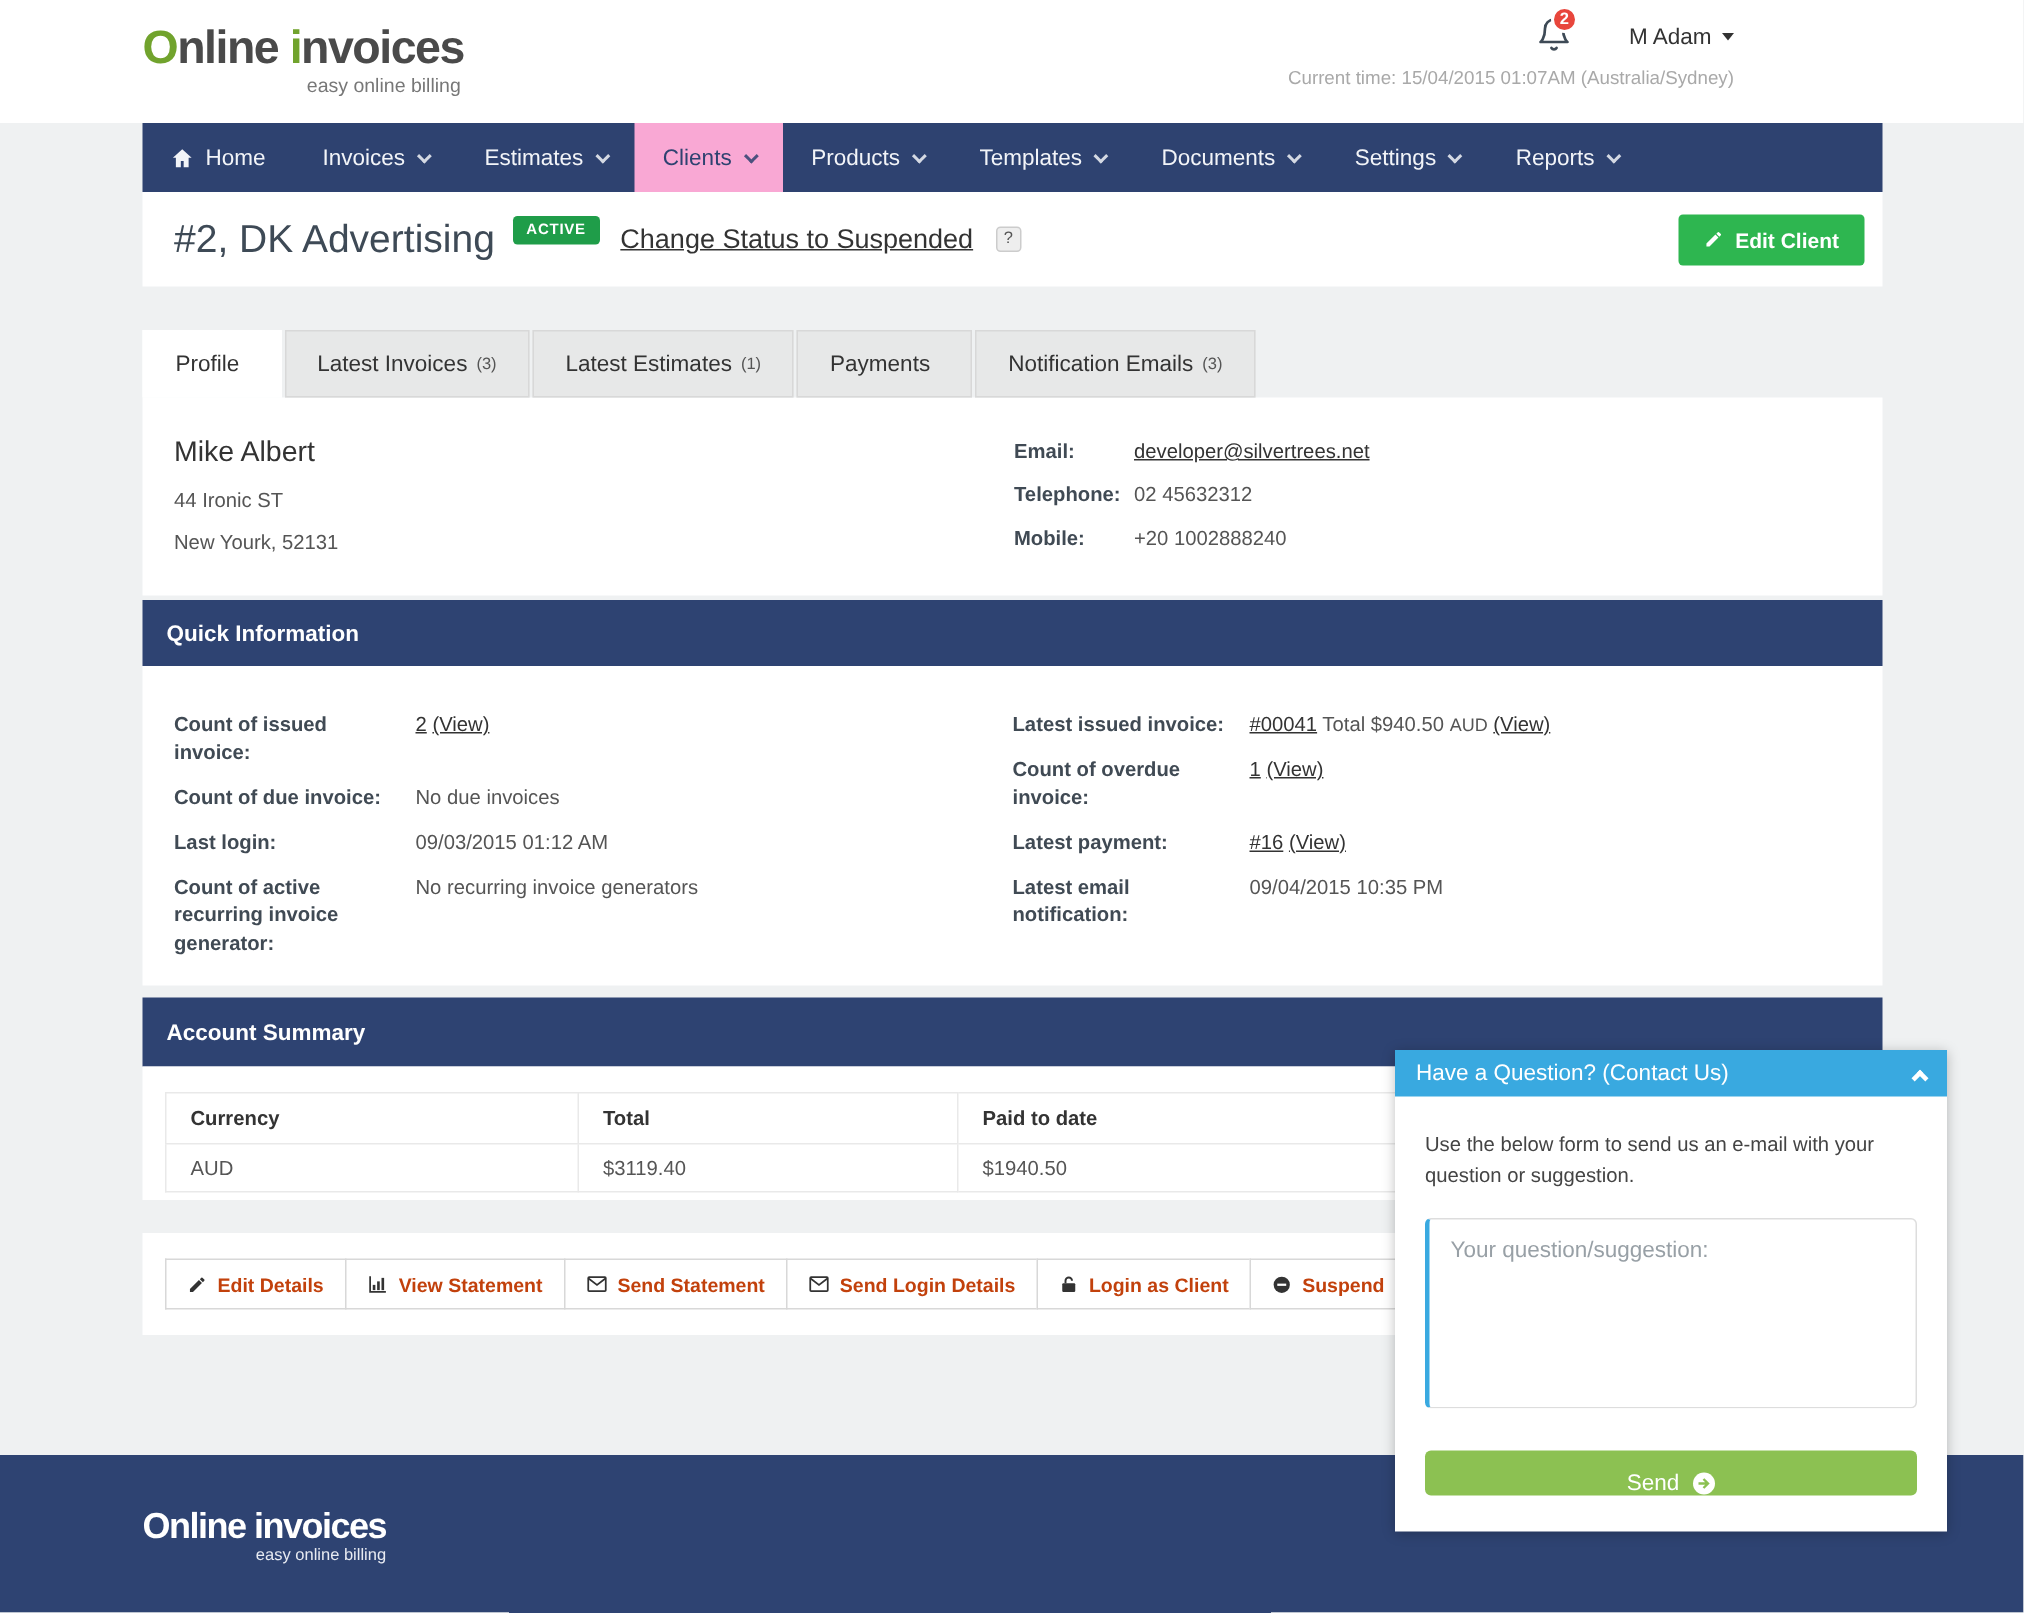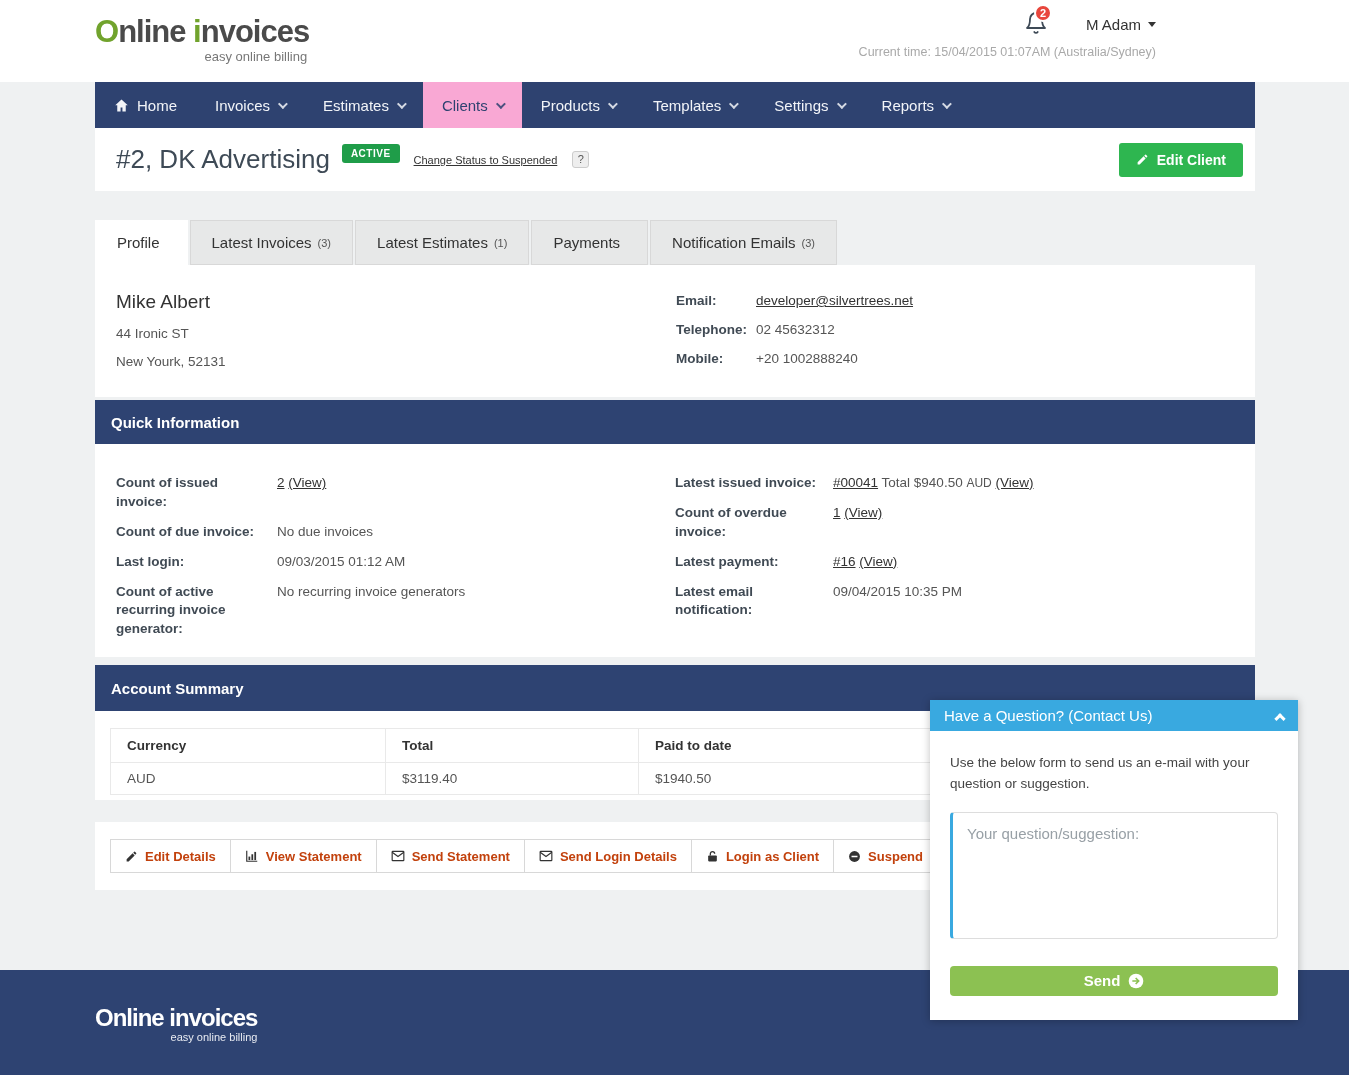--- a/index.html
+++ b/index.html
@@ -27,21 +27,21 @@
   .nav-item { color:#f2f4f8; font-size:15px; padding:0 19px; height:46px; display:flex; align-items:center; gap:8px; cursor:pointer; }
   .nav-item.active { background:#f9a8d4; color:#2e4270; }
   .chev { display:inline-block; width:7px; height:7px; border-right:2px solid currentColor; border-bottom:2px solid currentColor;
           transform:rotate(45deg) translateY(-2px); opacity:.85; }
 
   
   .title-strip { background:#fff; height:63px; display:flex; align-items:center; padding:0 12px 0 21px; }
   .page-title { font-size:26px; font-weight:400; color:#3e4a56; }
   .status-badge { background:#1f9d49; color:#fff; font-size:10px; font-weight:bold; letter-spacing:.5px;
                   padding:4px 9px; border-radius:3px; margin:0 14px 0 12px; position:relative; top:-6px; }
-  .change-status { font-size:11px; color:#333; text-decoration:underline; cursor:pointer; }
+  .change-status { font-size:18px; color:#333; text-decoration:underline; cursor:pointer; }
   .help-icon { display:inline-block; width:17px; height:17px; background:#eee; border:1px solid #ccc; border-radius:3px;
                color:#555; font-size:11px; text-align:center; line-height:15px; margin-left:15px; cursor:pointer; }
   .btn-edit-client { margin-left:auto; background:#2eb650; color:#fff; border:none; border-radius:3px; font-size:14px; font-weight:bold;
                      padding:9px 17px; cursor:pointer; display:flex; align-items:center; gap:8px; font-family:inherit; }
 
   .gap28 { height:29px; } .gap3 { height:3px; } .gap8 { height:8px; } .gap22 { height:22px; }
 
   
   .tabs { display:flex; height:45px; }
   .tab { background:#e7e8e8; border:1px solid #d8d8d8; font-size:15px; color:#333; padding:0 21px;
@@ -99,21 +99,21 @@
   .widget-header { background:#39a9e0; color:#fff; height:31px; display:flex; align-items:center;
                    padding:0 14px; font-size:15px; cursor:pointer; }
   .chev-up { margin-left:auto; width:8px; height:8px; border-left:3px solid #fff; border-top:3px solid #fff;
              transform:rotate(45deg) translate(2px,2px); }
   .widget-body { padding:22px 20px 24px 20px; }
   .widget-desc { font-size:13.5px; color:#444; line-height:1.55; margin-bottom:17px; }
   .widget textarea { width:328px; height:127px; border:1px solid #ddd; border-left:3px solid #39a9e0; border-radius:4px;
                      padding:12px 14px; font-size:15px; color:#444; font-family:inherit; resize:none; outline:none; }
   .widget textarea::placeholder { color:#98a0a6; }
   .btn-send { margin-top:23px; width:328px; height:30px; background:#8cc152; border:none; border-radius:4px; color:#fff;
-              font-size:15px; cursor:pointer; display:flex; align-items:center; justify-content:center; gap:8px; font-family:inherit;font-weight:bold; }
+              font-size:15px; cursor:pointer; display:flex; align-items:flex-end; justify-content:center; gap:8px; font-family:inherit; }
 
   .icon { display:inline-flex; align-items:center; }
 </style>
 </head>
 <body>
 
 <div class="top-header">
   <div class="container">
     <div class="logo">
       <span class="brand"><span class="green">O</span><span>nline</span> <span class="green">i</span><span>nvoices</span></span>
@@ -161,20 +161,24 @@
     <div class="nav-item active">
         <span>Clients</span>
         <span class="chev"></span>
       </div>
     <div class="nav-item">
         <span>Products</span>
         <span class="chev"></span>
       </div>
     <div class="nav-item">
         <span>Templates</span>
+        <span class="chev"></span>
+      </div>
+    <div class="nav-item">
+        <span>Documents</span>
         <span class="chev"></span>
       </div>
     <div class="nav-item">
         <span>Settings</span>
         <span class="chev"></span>
       </div>
     <div class="nav-item">
         <span>Reports</span>
         <span class="chev"></span>
       </div>

